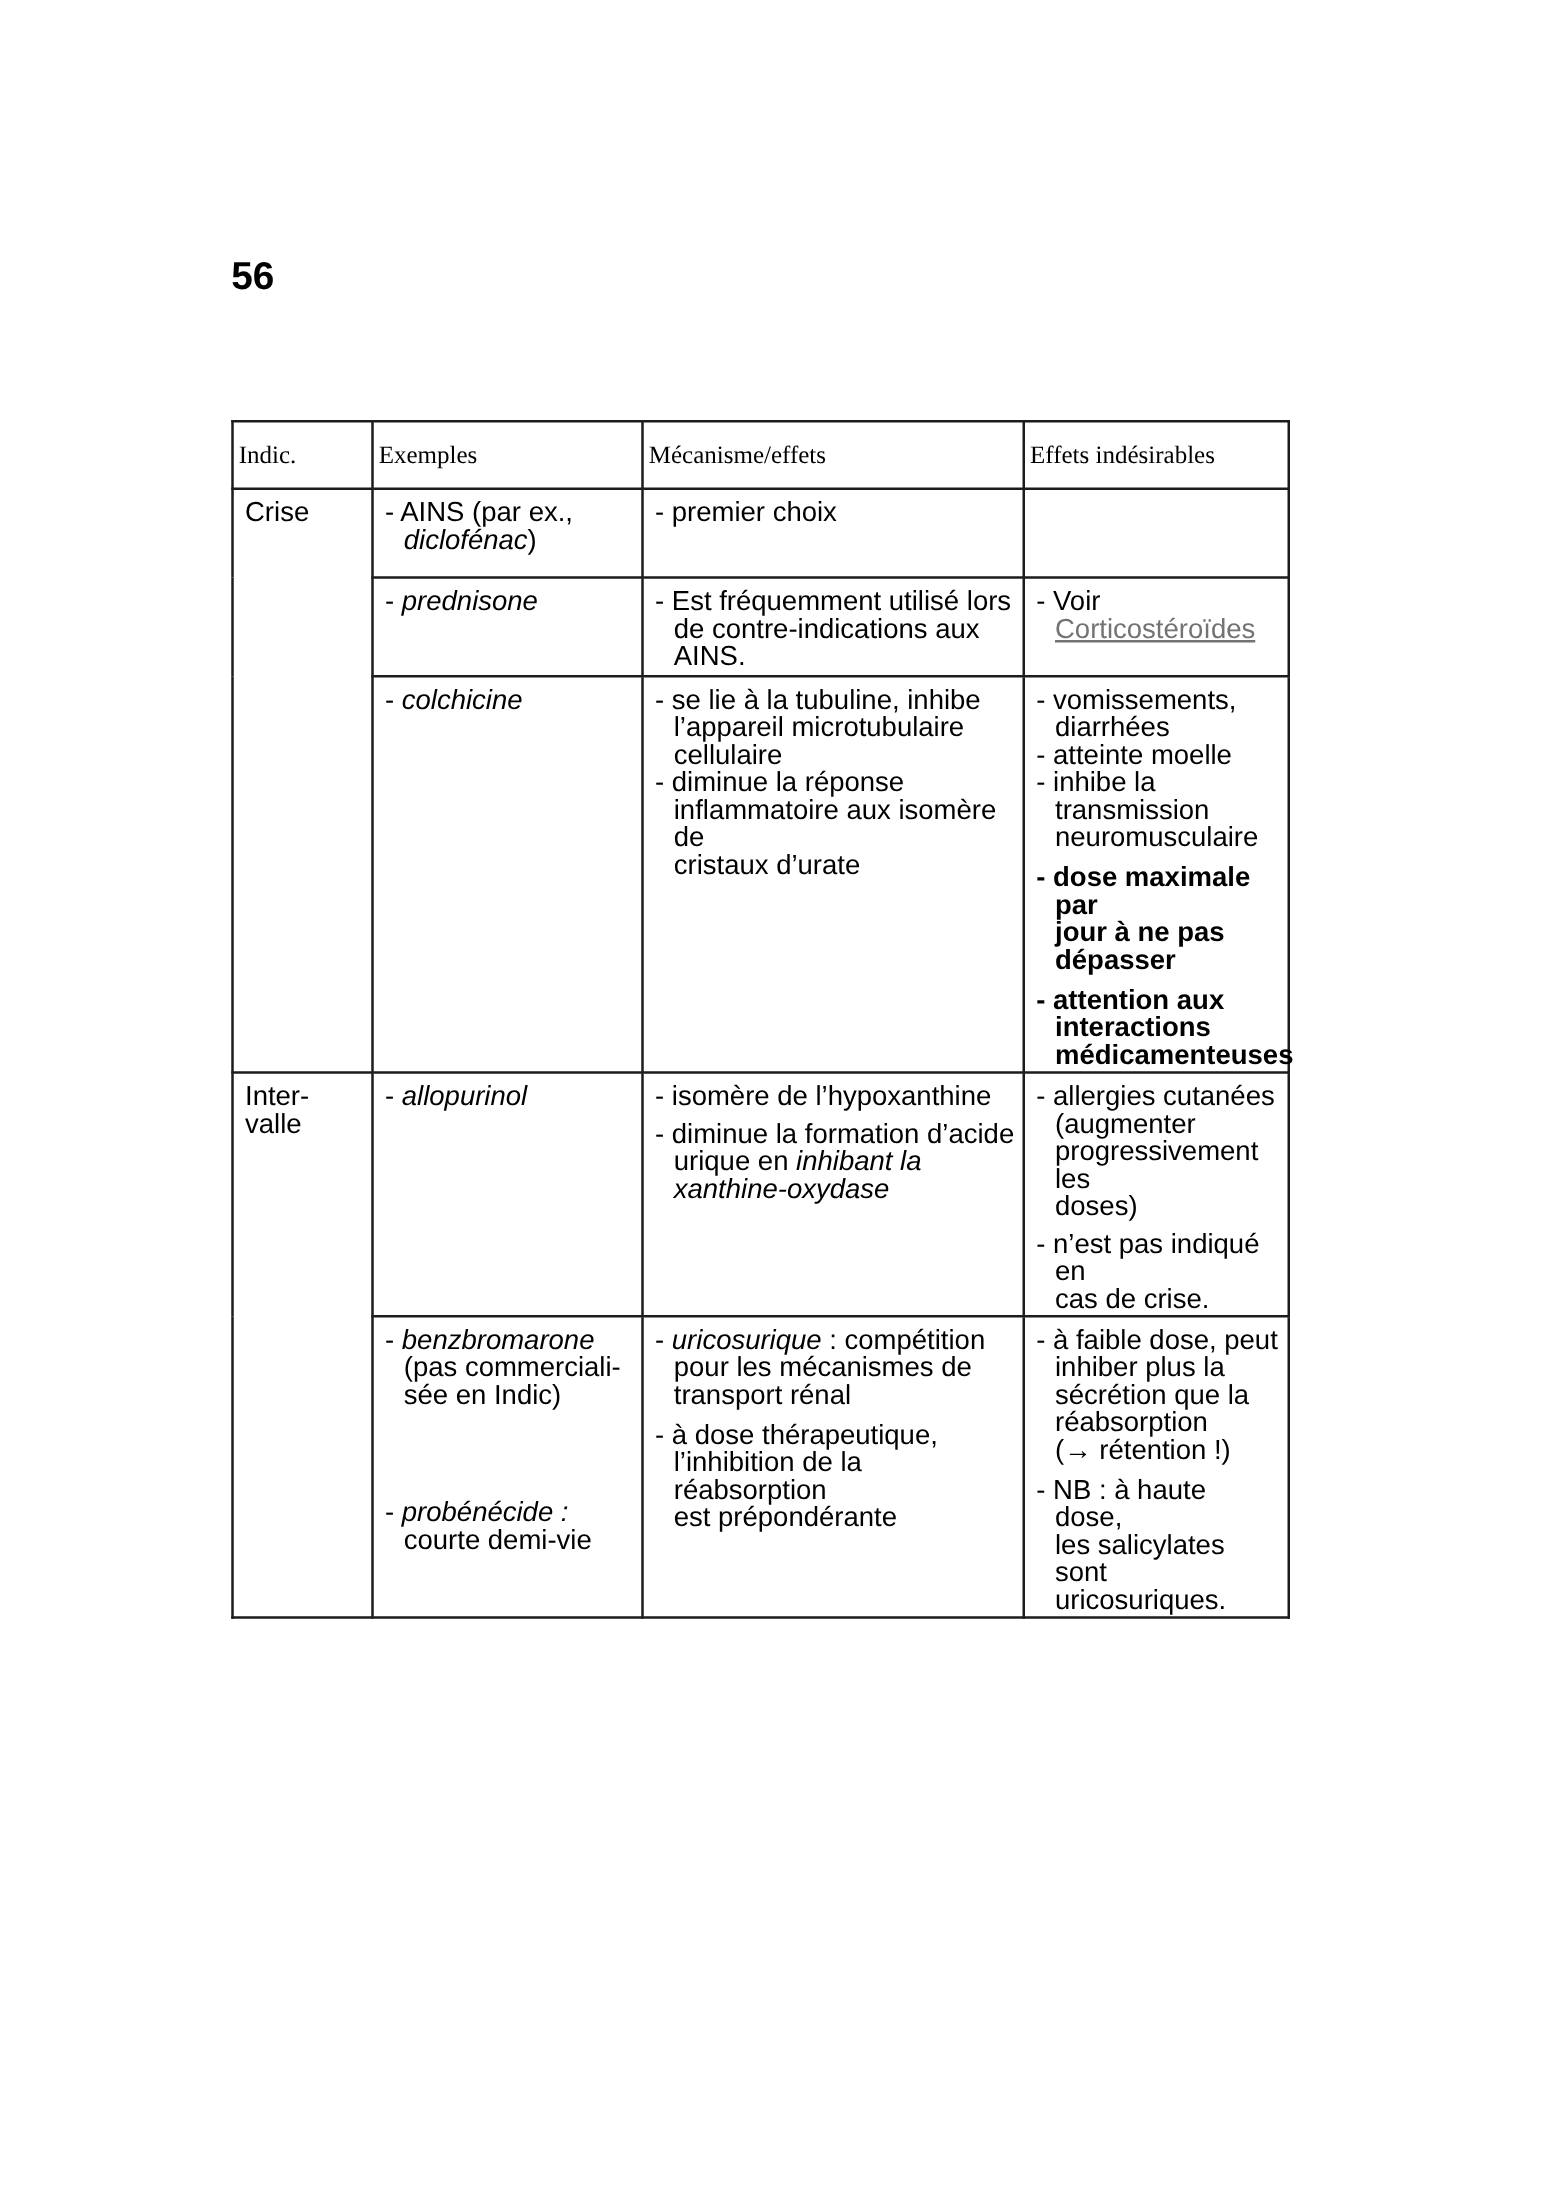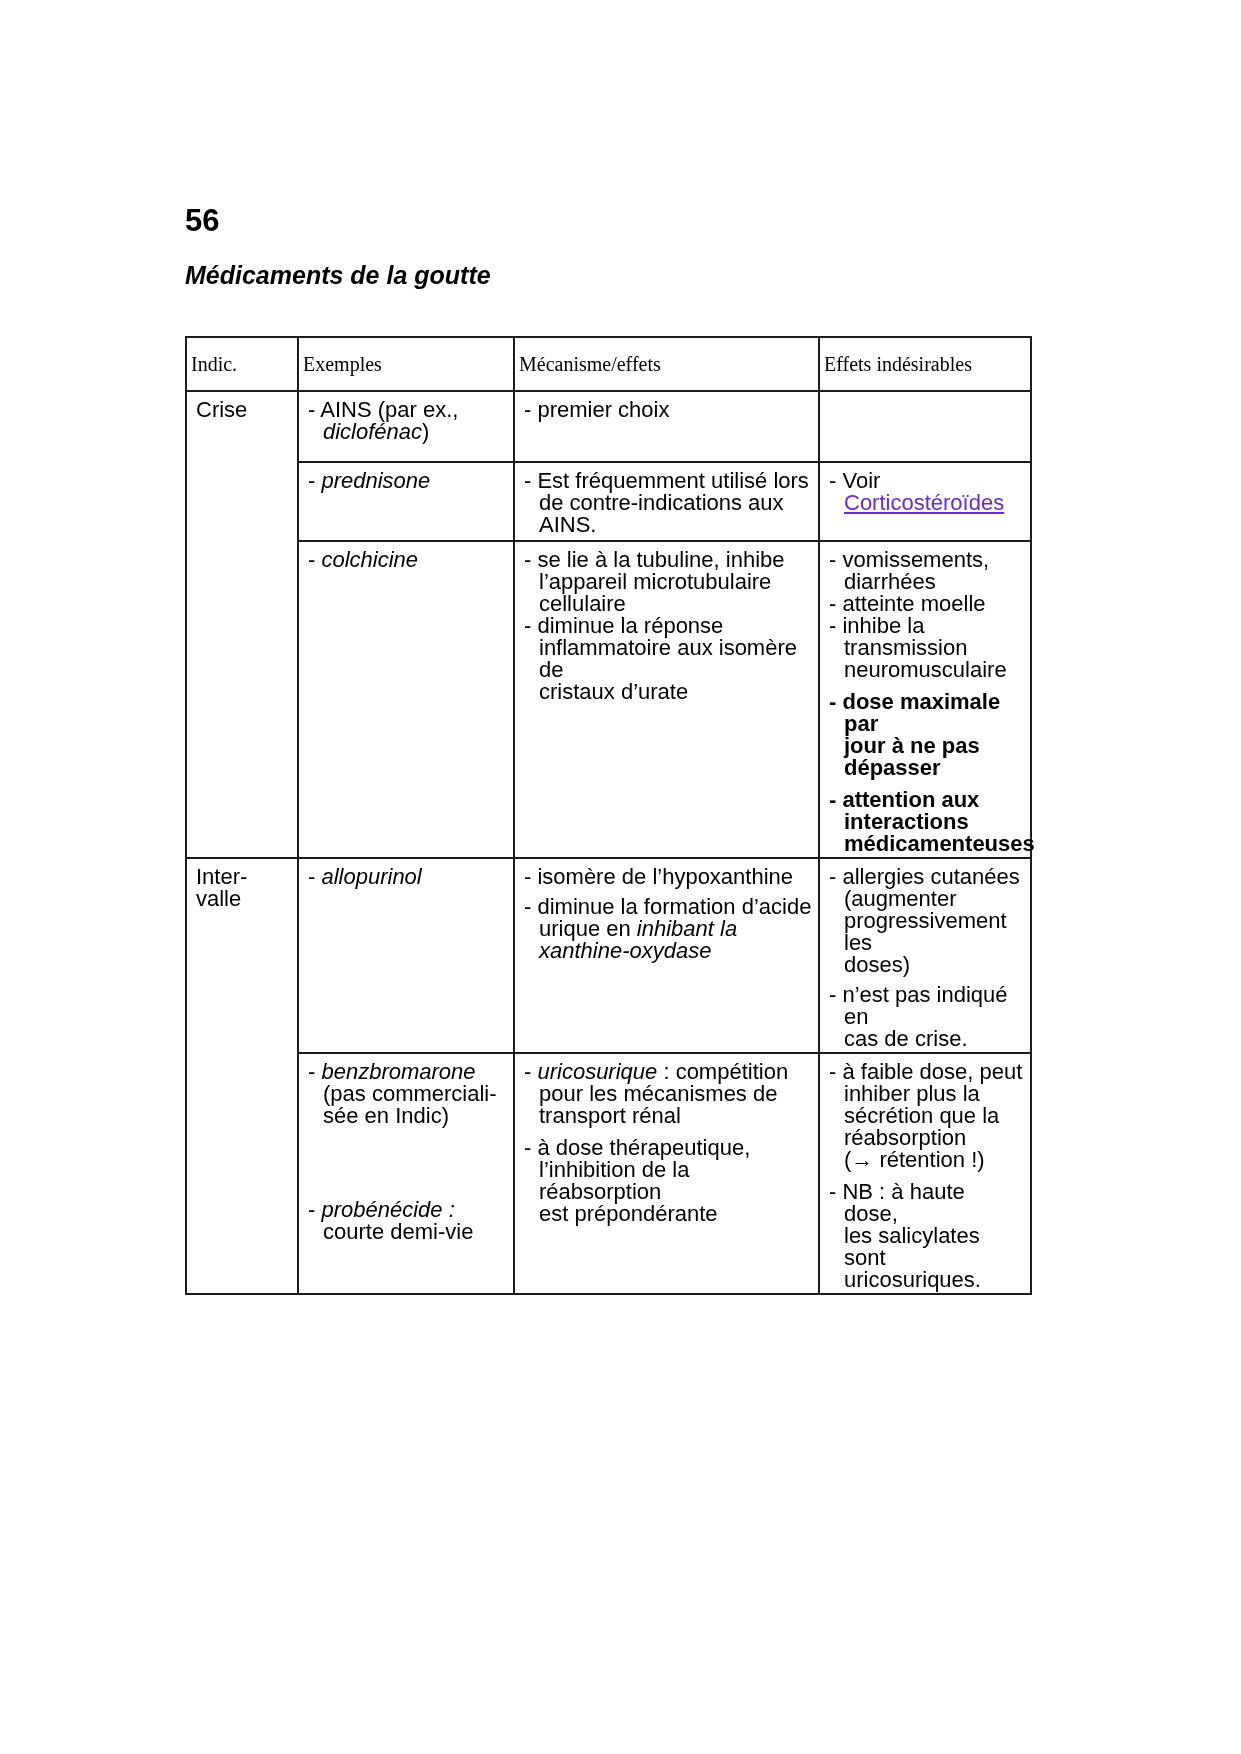--- a/index.html
+++ b/index.html
@@ -55,21 +55,20 @@
     text-indent:-15px;
   }
   .it{font-style:italic;}
   a.link{text-decoration:underline;cursor:pointer;}
 </style>
 </head>
 <body>
 
 <div class="page">
   <div class="page-number">56</div>
-  <div class="doc-title">Médicaments de la goutte</div>
 
   <table class="gout">
     <colgroup>
       <col style="width:112px">
       <col style="width:216px">
       <col style="width:305px">
       <col style="width:212px">
     </colgroup>
     <thead>
       <tr>
@@ -91,21 +90,21 @@
           <td></td>
         </tr>
         <tr>
           <td>
             <div class="para"><span>- </span><span class="it">prednisone</span></div>
           </td>
           <td>
             <div class="para"><span>- Est fréquemment utilisé lors</span><br><span>de contre-indications aux</span><br><span>AINS.</span></div>
           </td>
           <td>
-            <div class="para"><span>- Voir </span><a class="link" style="color: #6d28d9;">Corticostéroïdes</a></div>
+            <div class="para"><span>- Voir </span><a class="link" style="color: #737373;">Corticostéroïdes</a></div>
           </td>
         </tr>
         <tr>
           <td>
             <div class="para"><span>- </span><span class="it">colchicine</span></div>
           </td>
           <td>
             <div class="para"><span>- se lie à la tubuline, inhibe</span><br><span>l’appareil microtubulaire</span><br><span>cellulaire</span></div>
             <div class="para"><span>- diminue la réponse</span><br><span>inflammatoire aux isomère de</span><br><span>cristaux d’urate</span></div>
           </td>

